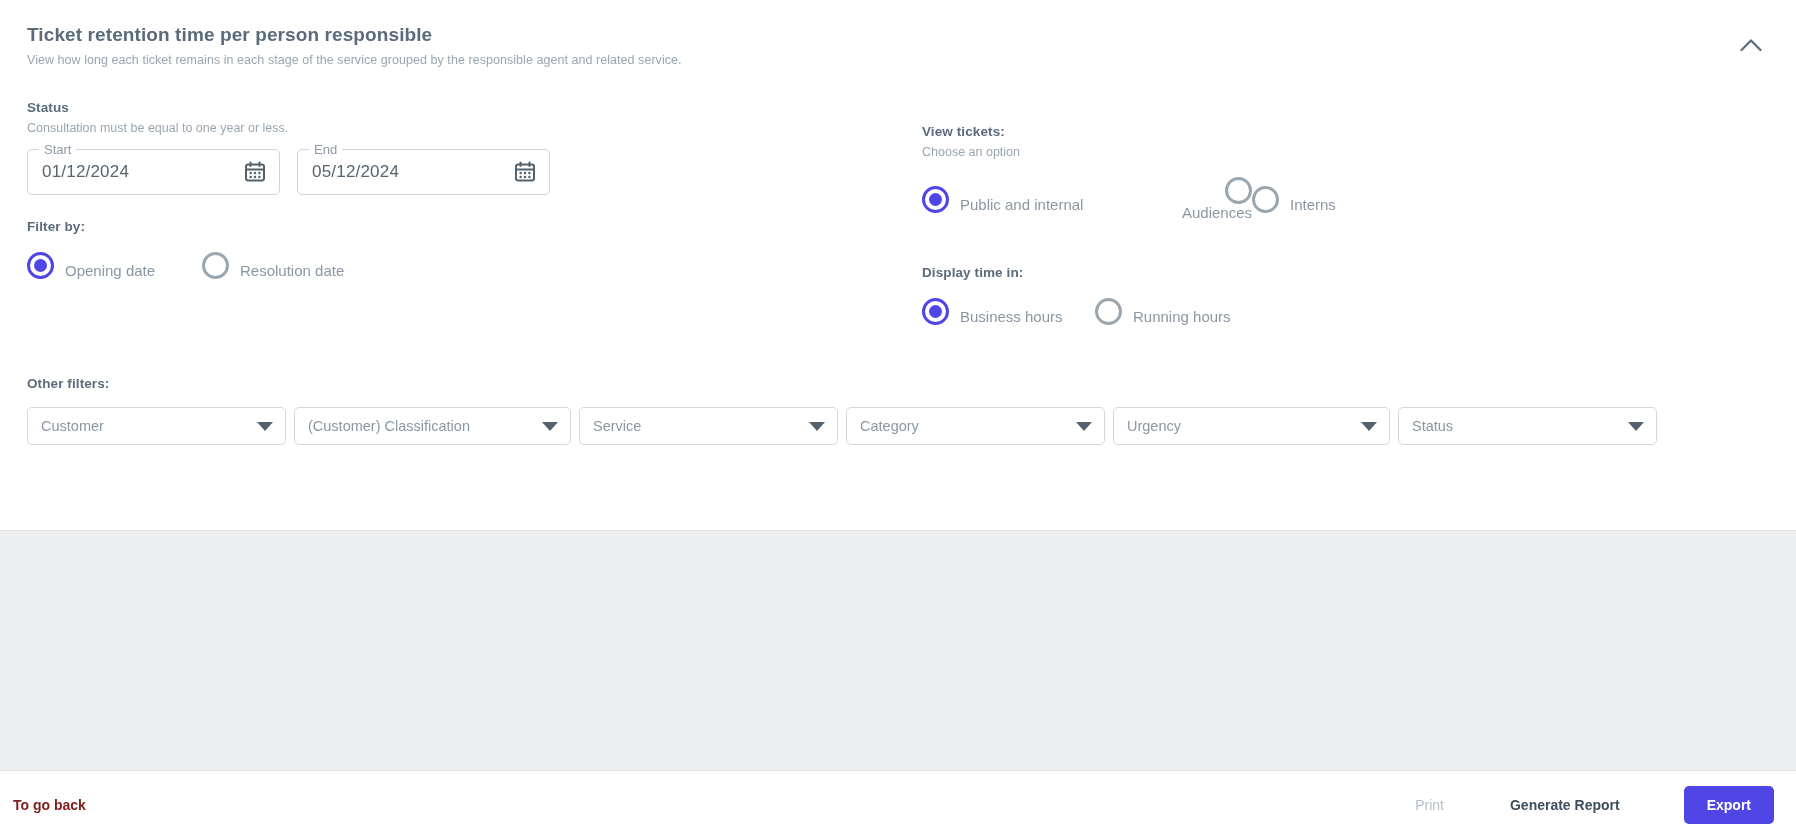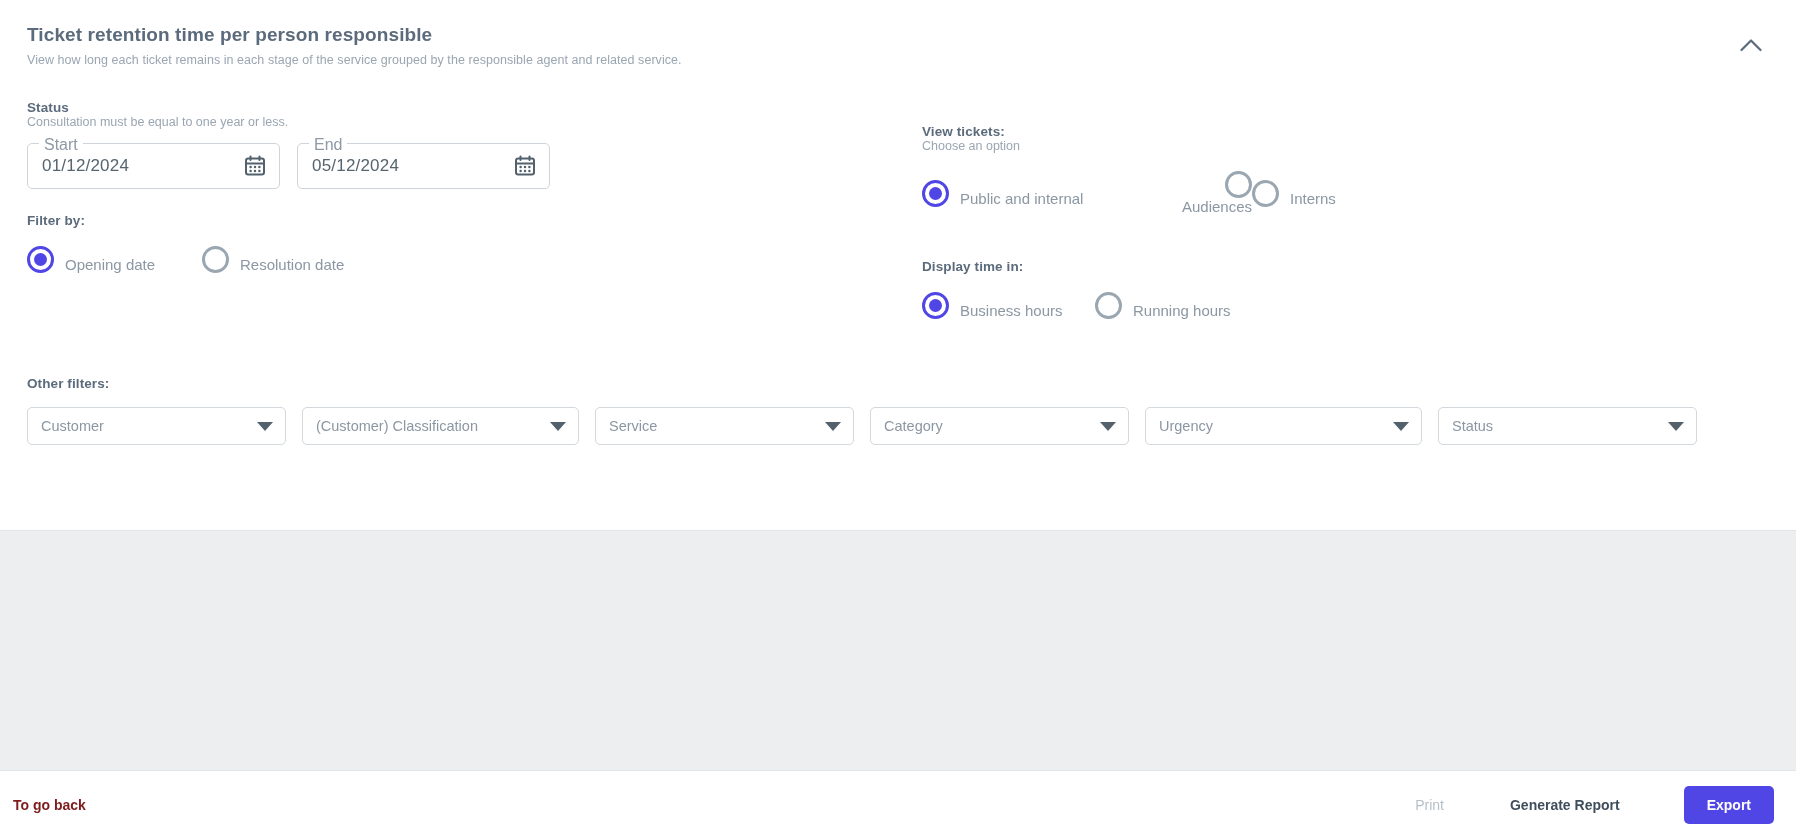--- a/index.html
+++ b/index.html
@@ -34,37 +34,37 @@
   .collapse-btn svg { display: block; }
 
   
   .col-left  { position: absolute; left: 27px; top: 100px; width: 740px; }
   .col-right { position: absolute; left: 922px; top: 124px; width: 760px; }
 
   .grp-title {
     font-size: 13.5px; font-weight: bold; color: #5b6b7c; letter-spacing: .1px;
   }
   .grp-hint {
-    font-size: 12.5px; color: #9aa6b2;
+    margin-top: 6px; font-size: 12.5px; color: #9aa6b2;
   }
 
   
   .date-row { display: flex; gap: 17px; margin-top: 14px; }
   .field {
     position: relative;
     width: 253px; height: 46px;
     border: 1px solid #ced4da; border-radius: 5px;
     background: #fff;
     display: flex; align-items: center;
     padding: 0 12px 0 14px;
   }
   .field-legend {
     position: absolute; top: -8px; left: 11px;
     background: #fff; padding: 0 5px;
-    font-size: 16px; color: #8d99a6;
+    font-size: 13px; color: #8d99a6;
   }
   .field-value {
     font-size: 17px; color: #56656f; flex: 1; letter-spacing: .2px;
   }
   .cal-icon { display: flex; align-items: center; }
 
   
   .radio-row { display: flex; align-items: center; margin-top: 18px; }
   .radio-opt { display: flex; align-items: flex-end; cursor: pointer; }
   .radio {
@@ -76,21 +76,21 @@
   .radio.on { border-color: #5046e5; }
   .radio.on::after {
     content: ""; width: 13px; height: 13px; border-radius: 50%;
     background: #5046e5;
   }
   .radio-label { margin-left: 11px; font-size: 15px; color: #8b97a3; white-space: nowrap; }
 
   
   .sec-other { position: absolute; left: 27px; top: 376px; width: 1740px; }
   .sel-grid {
-    display: flex; flex-wrap: wrap; gap: 17px 16px; margin-top: 16px;
+    display: flex; flex-wrap: wrap; gap: 17px 8px; margin-top: 16px;
   }
   .select {
     position: relative;
     width: 259px; height: 38px;
     border: 1px solid #d3d8dd; border-radius: 5px;
     background: #fff;
     display: flex; align-items: center;
     padding: 0 12px 0 13px; cursor: pointer;
   }
   .select.wide { width: 277px; }

